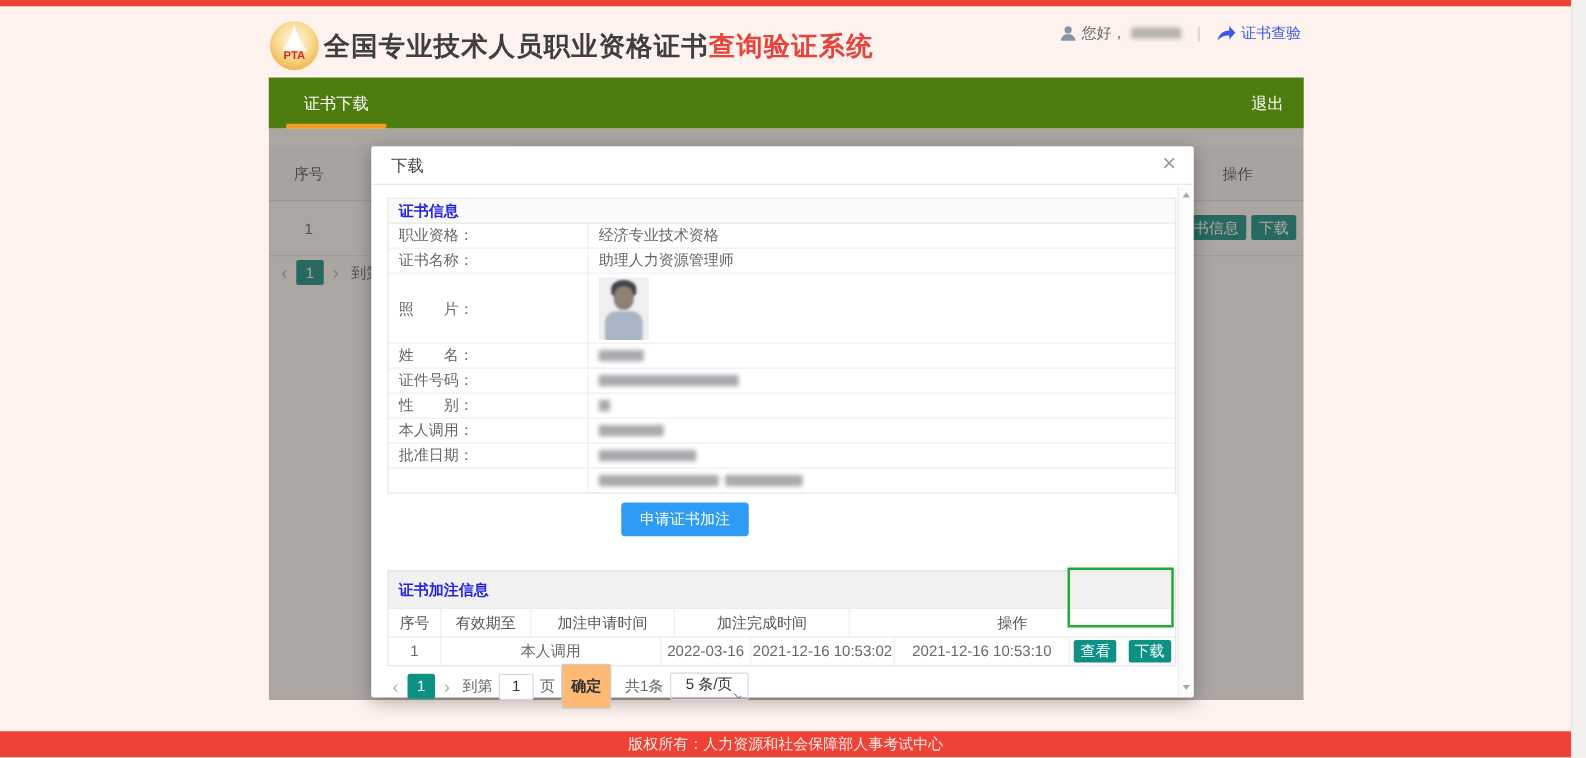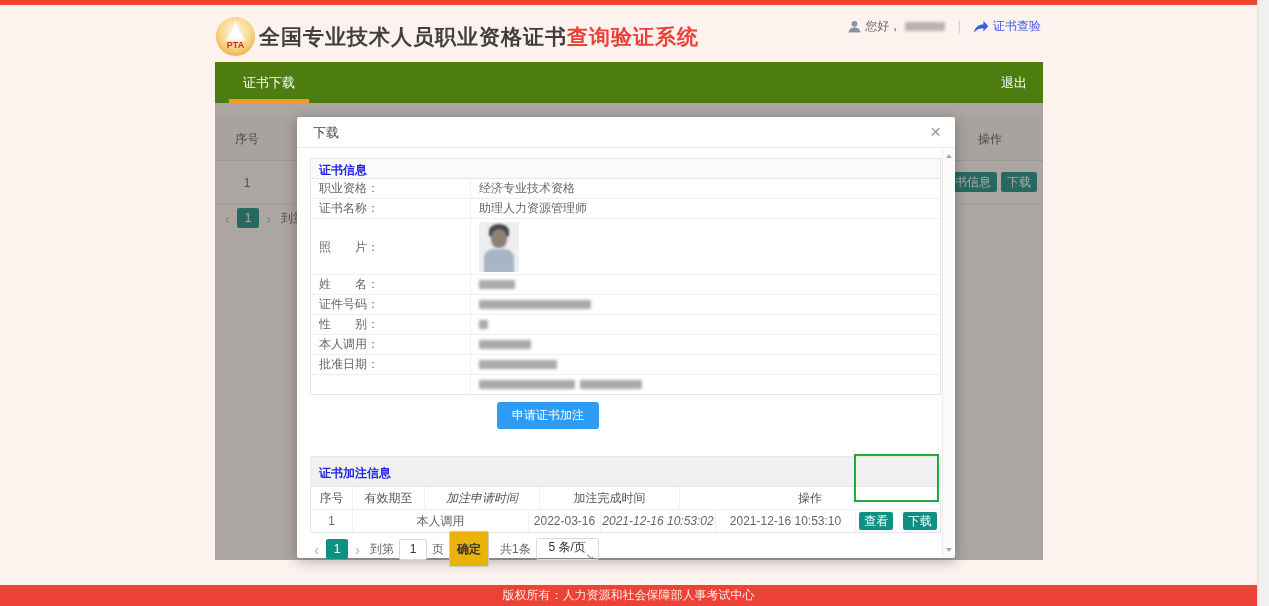--- a/index.html
+++ b/index.html
@@ -75,27 +75,27 @@
 
   .applyrow { height:41px; padding-top:7px; }
   .applybtn { display:inline-block; margin-left:187px; background:#2e9cf5; color:#fff; font-size:12px; height:27px; line-height:27px; padding:0 15px; border-radius:3px; border:none; cursor:pointer; }
 
   .sec2-band { margin-top:20px; height:30px; line-height:30px; background:#f1f1f1; border:1px solid #e7e7e7; border-bottom:none; padding-left:8px; }
   .sec2-table { border:1px solid #e7e7e7; font-size:12px; }
   .s2row { display:flex; text-align:center; }
   .s2row.head { color:#555; border-bottom:1px solid #ececec; }
   .s2row .c { line-height:22px; height:22px; border-right:1px solid #f0f0f0; }
   .s2row .c:last-child { border-right:none; }
-  .c0{width:42px;} .c1{width:176px;} .c2{width:72px;} .c3{width:115px;font-style:italic;} .c4{width:140px;} .c5{flex:1;}
+  .c0{width:42px;} .c1{width:176px;} .c2{width:72px;} .c3{width:115px;} .c4{width:140px;} .c5{flex:1;}
   .s2row.data .c { height:22px; line-height:22px; border-top:none; }
   .opcell .tbtn { height:18px; line-height:18px; margin:2px 3px 0; padding:0 5px; }
 
   .m-pag { display:flex; align-items:center; margin-top:4px; height:24px; font-size:12px; color:#666; }
   .pg-input { width:28px; height:21px; border:1px solid #d9d9d9; border-radius:2px; text-align:center; font-size:12px; color:#333; margin:0 5px; font-family:inherit; }
-  .pg-ok { height:36px; line-height:20px; padding:0 7px; background:#eab308; border:1px solid #ccc; border-radius:2px; font-weight:bold; color:#333; font-size:12px; margin:0 6px 0 5px; cursor:pointer; }
+  .pg-ok { height:36px; line-height:20px; padding:0 7px; background:#fdba74; border:1px solid #ccc; border-radius:2px; font-weight:bold; color:#333; font-size:12px; margin:0 6px 0 5px; cursor:pointer; }
   .pg-total { margin:0 5px; }
   .pg-select { display:flex; align-items:center; width:63px; height:22px; border:1px solid #d9d9d9; border-radius:2px; padding:0 5px; cursor:pointer; color:#333;flex-direction:column; }
   .pg-select .chev { width:6px; height:6px; border-right:1.5px solid #888; border-bottom:1.5px solid #888; transform:rotate(45deg) translate(-1px,-1px); margin-left:auto; }
   .pg-goto { margin-left:6px; }
 
   .hl-box { position:absolute; left:557px; top:337px; width:85px; height:48px; border:2px solid #21ac38; z-index:12; pointer-events:none; }
 
   .footer { position:absolute; left:0; bottom:0; width:1257px; height:21px; background:#ee4236; text-align:center; line-height:21px; font-size:12px; color:#ffece6; }
 </style>
 </head>

